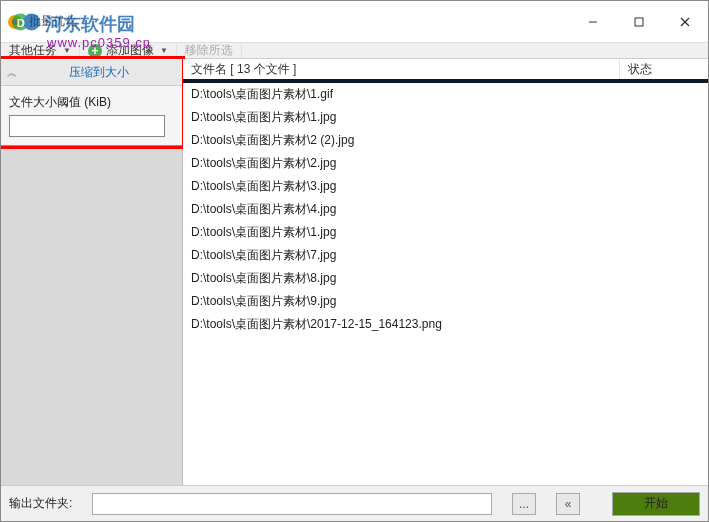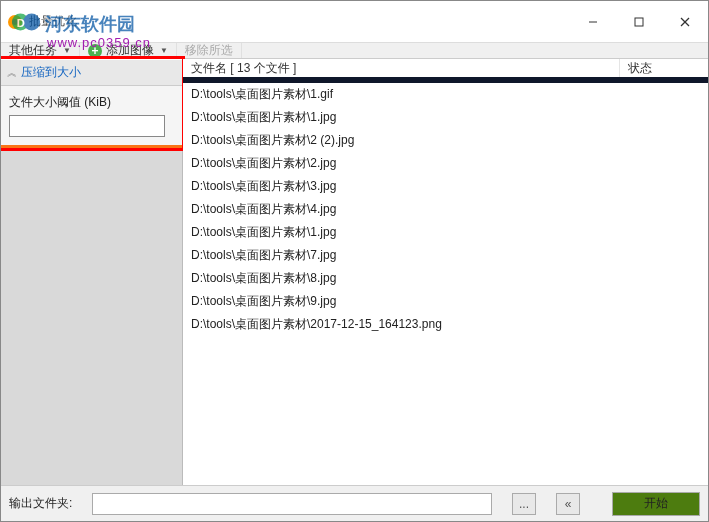--- a/index.html
+++ b/index.html
@@ -21,27 +21,27 @@
 .toolbar .tbtn .drop { font-size: 8px; color: #555; margin-left: 2px; }
 .toolbar .tbtn.ghost { color: #aaa; }
 .toolbar .plus-icon { width: 14px; height: 14px; border-radius: 50%; background: #4CAF50; display: flex; align-items: center; justify-content: center; color: #fff; font-weight: bold; font-size: 12px; line-height: 1; }
 
 .main { display: flex; height: calc(100% - 30px - 28px - 36px); }
 
 .sidebar { width: 182px; background: #d9d9d9; border-right: 1px solid #bbb; }
 .sidebar .highlight-box { border: 3px solid #f00; margin: -3px -3px 0 -3px; }
 .panel-header { background: #e8e8e8; border-top: 1px solid #fff; border-bottom: 1px solid #ccc; padding: 4px 6px; display: flex; align-items: center; gap: 4px; }
 .panel-header .chev { color: #888; font-size: 10px; }
-.panel-header .htext { color: #1565c0; }
-.panel-body { background: #f5f5f5; padding: 8px; border-bottom: 3px solid #f97316; }
+.panel-header .htext { color: #1565c0; margin-left: 48px; }
+.panel-body { background: #f5f5f5; padding: 8px; border-bottom: 1px solid #f97316; }
 .panel-body .lbl { color: #222; margin-bottom: 4px; display: block; }
 .panel-body input[type=text] { width: 156px; height: 22px; border: 1px solid #888; padding: 0 4px; background: #fff; }
 
 .filearea { flex: 1; background: #fff; display: flex; flex-direction: column; }
-.fileheader { height: 24px; border-bottom: 6px solid #0f172a; display: flex; align-items: flex-end; }
+.fileheader { height: 24px; border-bottom: 4px solid #0f172a; display: flex; align-items: flex-end; }
 .fileheader .col { padding: 0 8px; border-right: 1px solid #e5e5e5; height: 100%; display: flex; align-items: center; color: #333; }
 .fileheader .col.name { flex: 1; }
 .fileheader .col.status { width: 88px; border-right: none; }
 .filelist { flex: 1; overflow: auto; }
 .filelist .row { padding: 3px 8px; color: #222; white-space: nowrap; }
 
 .footer { height: 36px; border-top: 1px solid #ccc; background: #f0f0f0; display: flex; align-items: center; padding: 0 8px; gap: 20px; }
 .footer .flabel { color: #222; white-space: nowrap; }
 .footer .output-input { flex: 1; height: 22px; border: 1px solid #aaa; background: #fff; padding: 0 4px; }
 .footer .small-btn { height: 22px; min-width: 24px; border: 1px solid #aaa; background: #e8e8e8; display: flex; align-items: center; justify-content: center; color: #555; font-size: 11px; }

